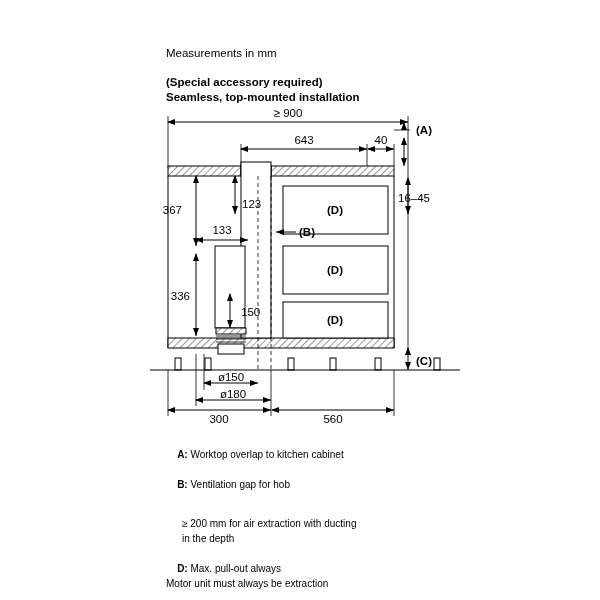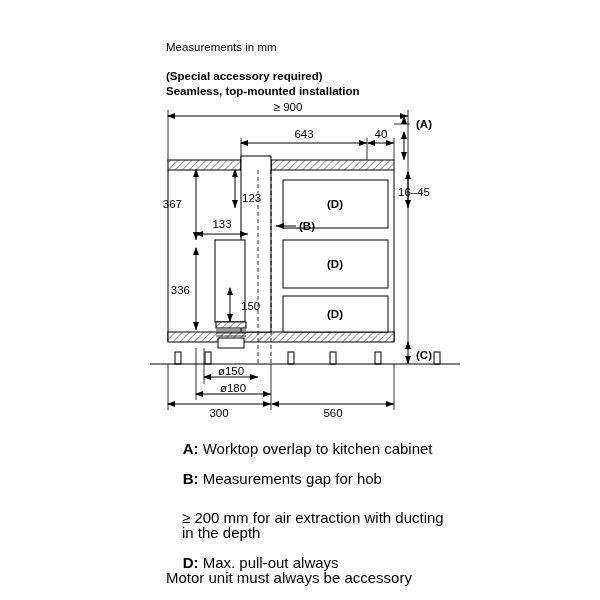--- a/index.html
+++ b/index.html
@@ -10,28 +10,28 @@
   body {
     width: 600px;
     height: 600px;
     font-family: "Liberation Sans", sans-serif;
     color: #000000;
     position: relative;
     overflow: hidden;
   }
   .page {
     position: absolute;
-    left: 0; top: 12px;
+    left: 0; top: 18px;
     width: 600px;
     height: 558px;
   }
   .bold { font-weight: bold; }
   .hdr-block { position: absolute; left: 166px; top: 28px; }
   .hdr-line { font-size: 11.5px; line-height: 15px; white-space: pre; }
-  .legend { position: absolute; left: 166px; font-size: 15px; line-height: 15px; white-space: pre; }
+  .legend { position: absolute; left: 166px; font-size: 10px; line-height: 15px; white-space: pre; }
 
   svg { position: absolute; left: 0; top: 0; }
   .ln { stroke: #000; stroke-width: 1; fill: none; }
   .ln-thin { stroke: #000; stroke-width: 0.8; fill: none; }
   .ln-dash { stroke: #000; stroke-width: 0.8; fill: none; stroke-dasharray: 4 3; }
   .lbl { font-family: "Liberation Sans", sans-serif; font-size: 11.5px; fill: #000; }
   .lbl-b { font-family: "Liberation Sans", sans-serif; font-size: 11.5px; fill: #000; font-weight: bold; }
   .hatch-fill { fill: url(#hatch); stroke: #000; stroke-width: 1; }
   .white-fill { fill: #ffffff; stroke: #000; stroke-width: 1; }
 </style>
@@ -201,22 +201,22 @@
 
     <text class="lbl" x="288" y="99" text-anchor="middle">≥ 900</text>
     <text class="lbl" x="304" y="126" text-anchor="middle">643</text>
     <text class="lbl" x="381" y="126" text-anchor="middle">40</text>
   </svg>
 
   <div class="legend" style="top:414px;">
     <span class="bold">A:</span><span> Worktop overlap to kitchen cabinet</span>
   </div>
   <div class="legend" style="top:444px;">
-    <span class="bold">B:</span><span> Measurements gap for hob</span>
+    <span class="bold">B:</span><span> Ventilation gap for hob</span>
   </div>
   <div class="legend" style="top:498px; left:182px;">≥ 200 mm for air extraction with ducting</div>
   <div class="legend" style="top:513px; left:182px;">in the depth</div>
   <div class="legend" style="top:528px;">
     <span class="bold">D:</span><span> Max. pull-out always</span>
   </div>
-  <div class="legend" style="top:558px;">Motor unit must always be accessory</div>
+  <div class="legend" style="top:558px;">Motor unit must always be extraction</div>
 
 </div>
 
 </body></html>

